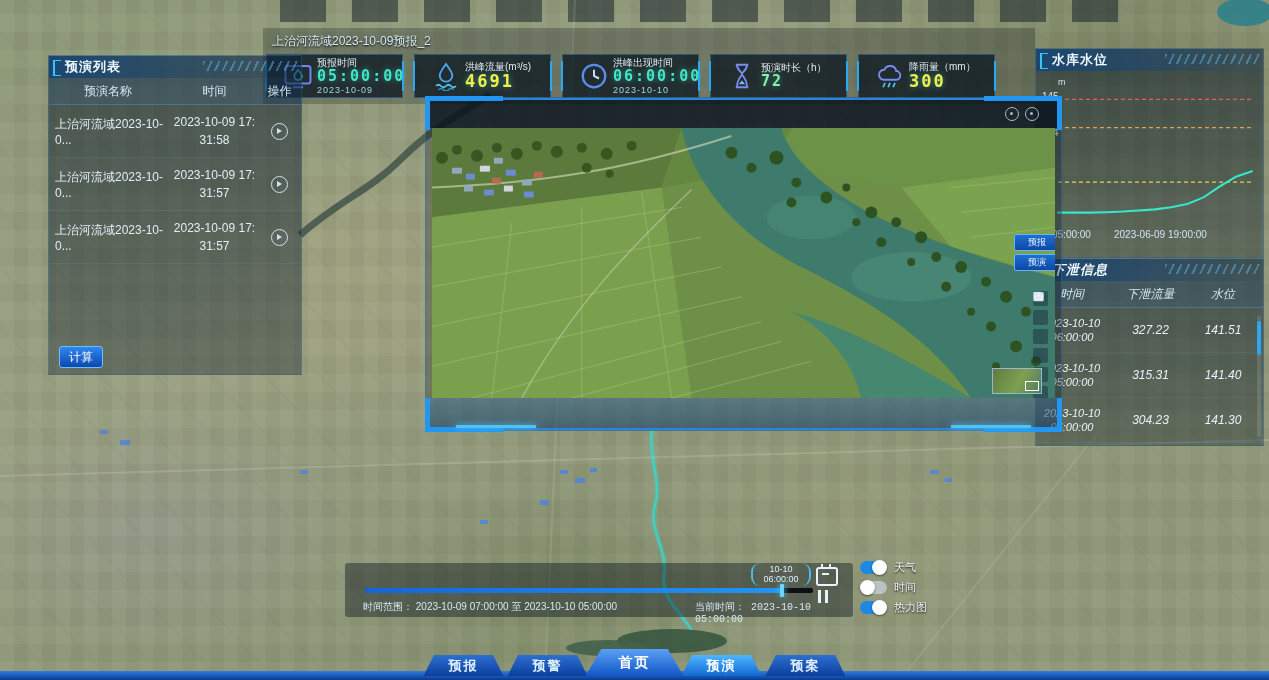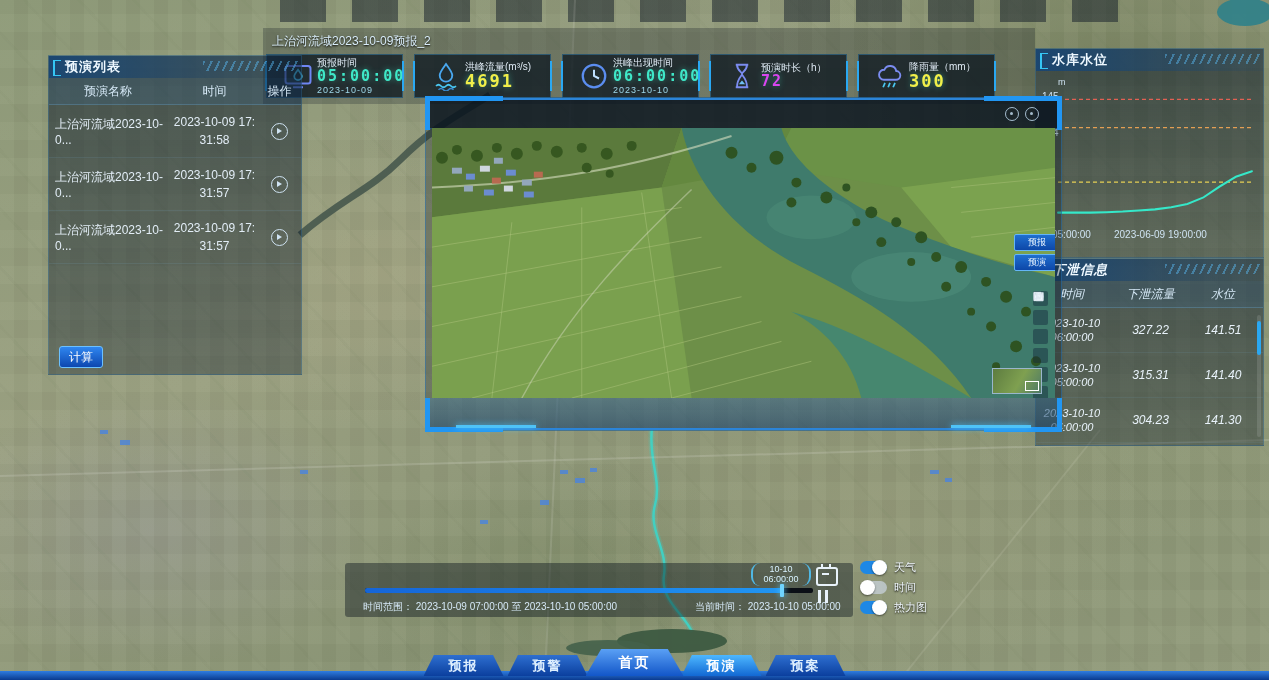--- a/index.html
+++ b/index.html
@@ -104,21 +104,21 @@
   .hd-ico::after{content:'';position:absolute;left:4px;top:4px;width:3px;height:3px;background:#bcd6ea;border-radius:50%;}
   
   .tl{position:absolute;left:345px;top:563px;width:508px;height:54px;background:rgba(8,16,26,.42);border-radius:3px;}
   .tl-tip{position:absolute;left:406px;top:0px;width:56px;text-align:center;font-size:9px;line-height:1.15;color:#d8f2ff;
     border-left:2px solid rgba(80,200,255,.85);border-right:2px solid rgba(80,200,255,.85);border-radius:9px;padding:1px 0;}
   .tl-track{position:absolute;left:20px;top:25px;width:448px;height:5px;background:#0b0f16;border-radius:2px;cursor:pointer;}
   .tl-fill{position:absolute;left:0;top:0;height:5px;width:93%;background:linear-gradient(90deg,#1565d8,#2196f3);border-radius:2px;}
   .tl-handle{position:absolute;left:calc(93% - 2px);top:-4px;width:4px;height:13px;background:#6fd4ff;border-radius:1px;
     box-shadow:0 0 6px #4fc3f7;cursor:grab;}
   .tl-range{position:absolute;left:18px;top:37px;font-size:10px;color:#d5e8f6;}
-  .tl-current{position:absolute;left:350px;top:37px;font-size:10px;color:#d5e8f6;}
+  .tl-current{position:absolute;left:350px;top:37px;font-size:10px;color:#d5e8f6;font-family:Liberation Mono, monospace;}
   .cal{position:absolute;left:471px;top:4px;width:18px;height:15px;border:2px solid #e8f2fa;border-radius:3px;cursor:pointer;}
   .cal::before{content:'';position:absolute;top:-5px;left:3px;width:2px;height:4px;background:#e8f2fa;box-shadow:8px 0 #e8f2fa;}
   .cal::after{content:'';position:absolute;left:4px;top:4px;width:7px;height:2px;background:#e8f2fa;}
   .pause{position:absolute;left:473px;top:27px;display:flex;gap:4px;cursor:pointer;}
   .pause span{width:3px;height:13px;background:#e8f2fa;}
   
   .toggles{position:absolute;left:860px;top:560px;display:flex;flex-direction:column;gap:5px;}
   .trow{display:flex;align-items:center;gap:7px;}
   .toggle{width:27px;height:13px;border-radius:7px;background:rgba(200,210,220,.75);position:relative;cursor:pointer;}
   .toggle .knob{position:absolute;left:0px;top:-1px;width:15px;height:15px;border-radius:50%;background:#fff;box-shadow:0 1px 2px rgba(0,0,0,.5);}
@@ -204,21 +204,21 @@
         <div class="card-sub">2023-10-10</div>
       </div>
     </div>
     <div class="card">
       <svg class="card-icon" viewBox="0 0 24 24">
         <path d="M7 3h10 M7 21h10 M8 3c0 4 3 5.5 4 7s-4 3-4 11 M16 3c0 4-3 5.5-4 7s4 3 4 11" fill="none" stroke="#7b8cf0" stroke-width="1.5"></path>
         <path d="M9.5 18.5l2.5-3 2.5 3z" fill="#6fc0f5"></path>
       </svg>
       <div>
         <div class="card-label">预演时长（h）</div>
-        <div class="card-value" style="color: #d946ef;">72</div>
+        <div class="card-value" style="color: #86efac;">72</div>
       </div>
     </div>
     <div class="card">
       <svg class="card-icon" viewBox="0 0 24 24">
         <path d="M7 15a4 4 0 1 1 .5-8a5 5 0 0 1 9.5 1a3.5 3.5 0 0 1-.5 7z" fill="none" stroke="#7b8cf0" stroke-width="1.5"></path>
         <path d="M8 17.5l-1.5 3.5 M12 17.5l-1.5 3.5 M16 17.5l-1.5 3.5" stroke="#49c6f0" stroke-width="1.4"></path>
       </svg>
       <div>
         <div class="card-label">降雨量（mm）</div>
         <div class="card-value" style="font-size: 17px; color: rgb(240, 239, 74);">300</div>

